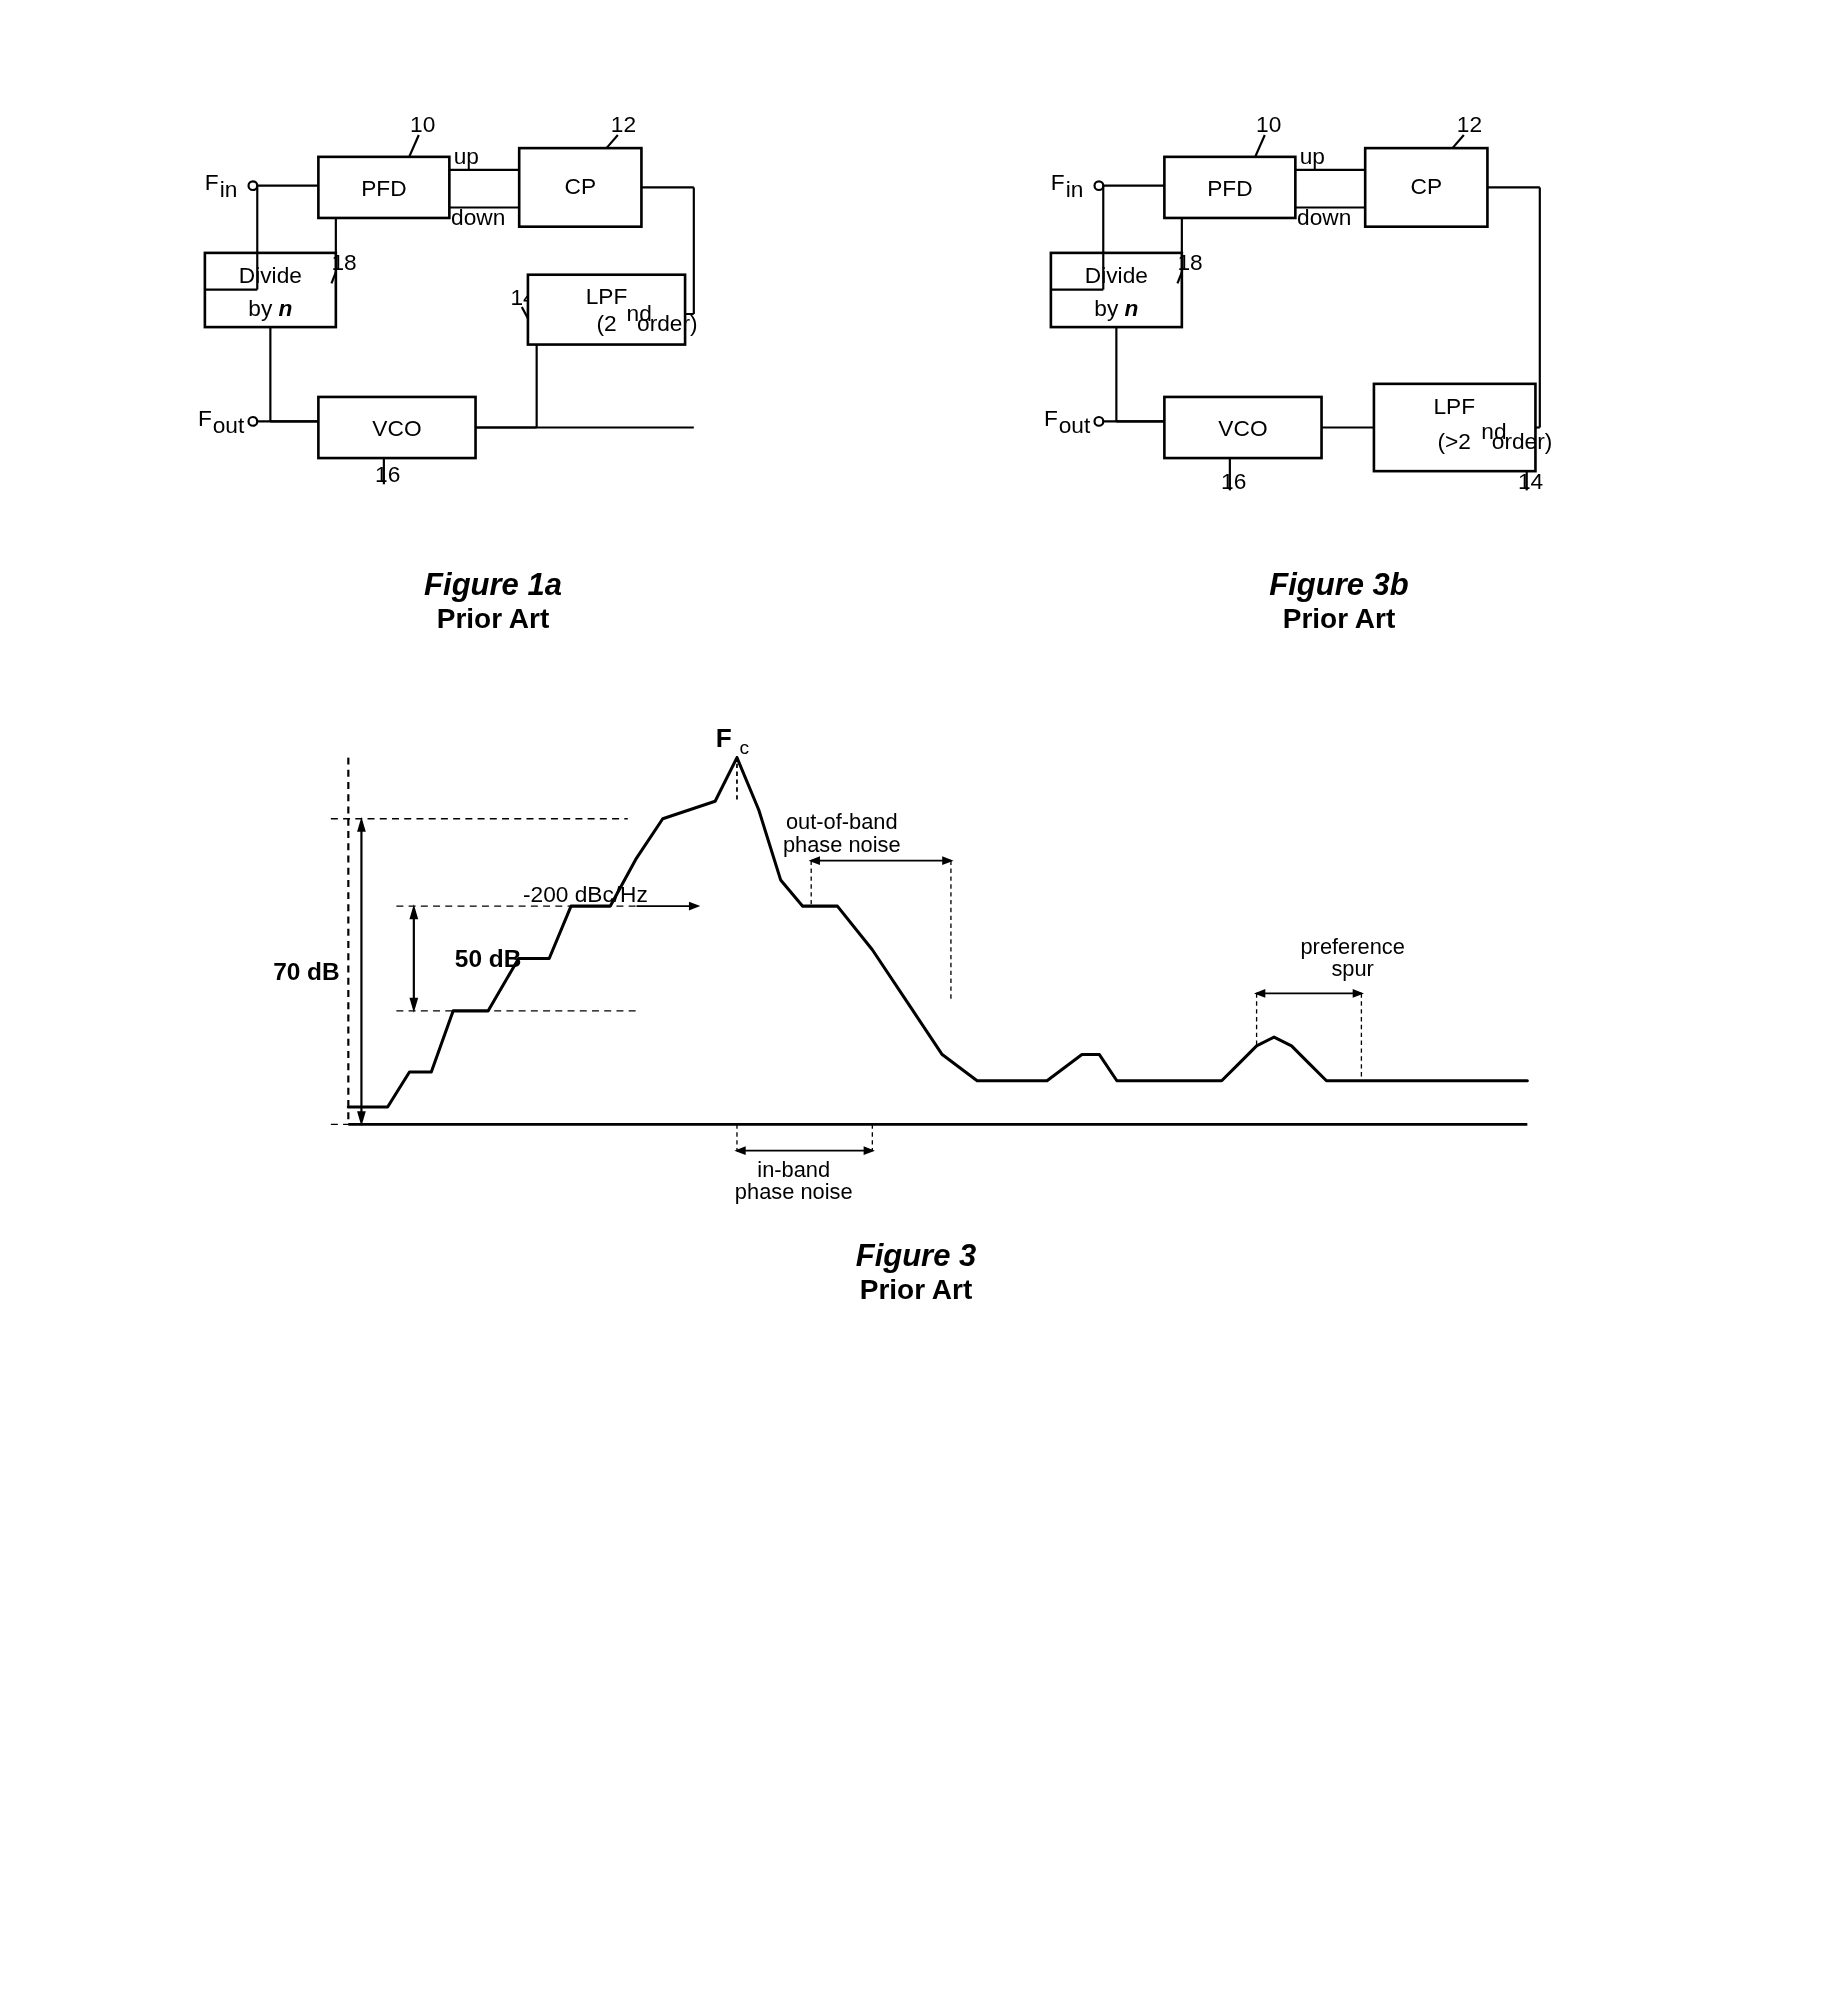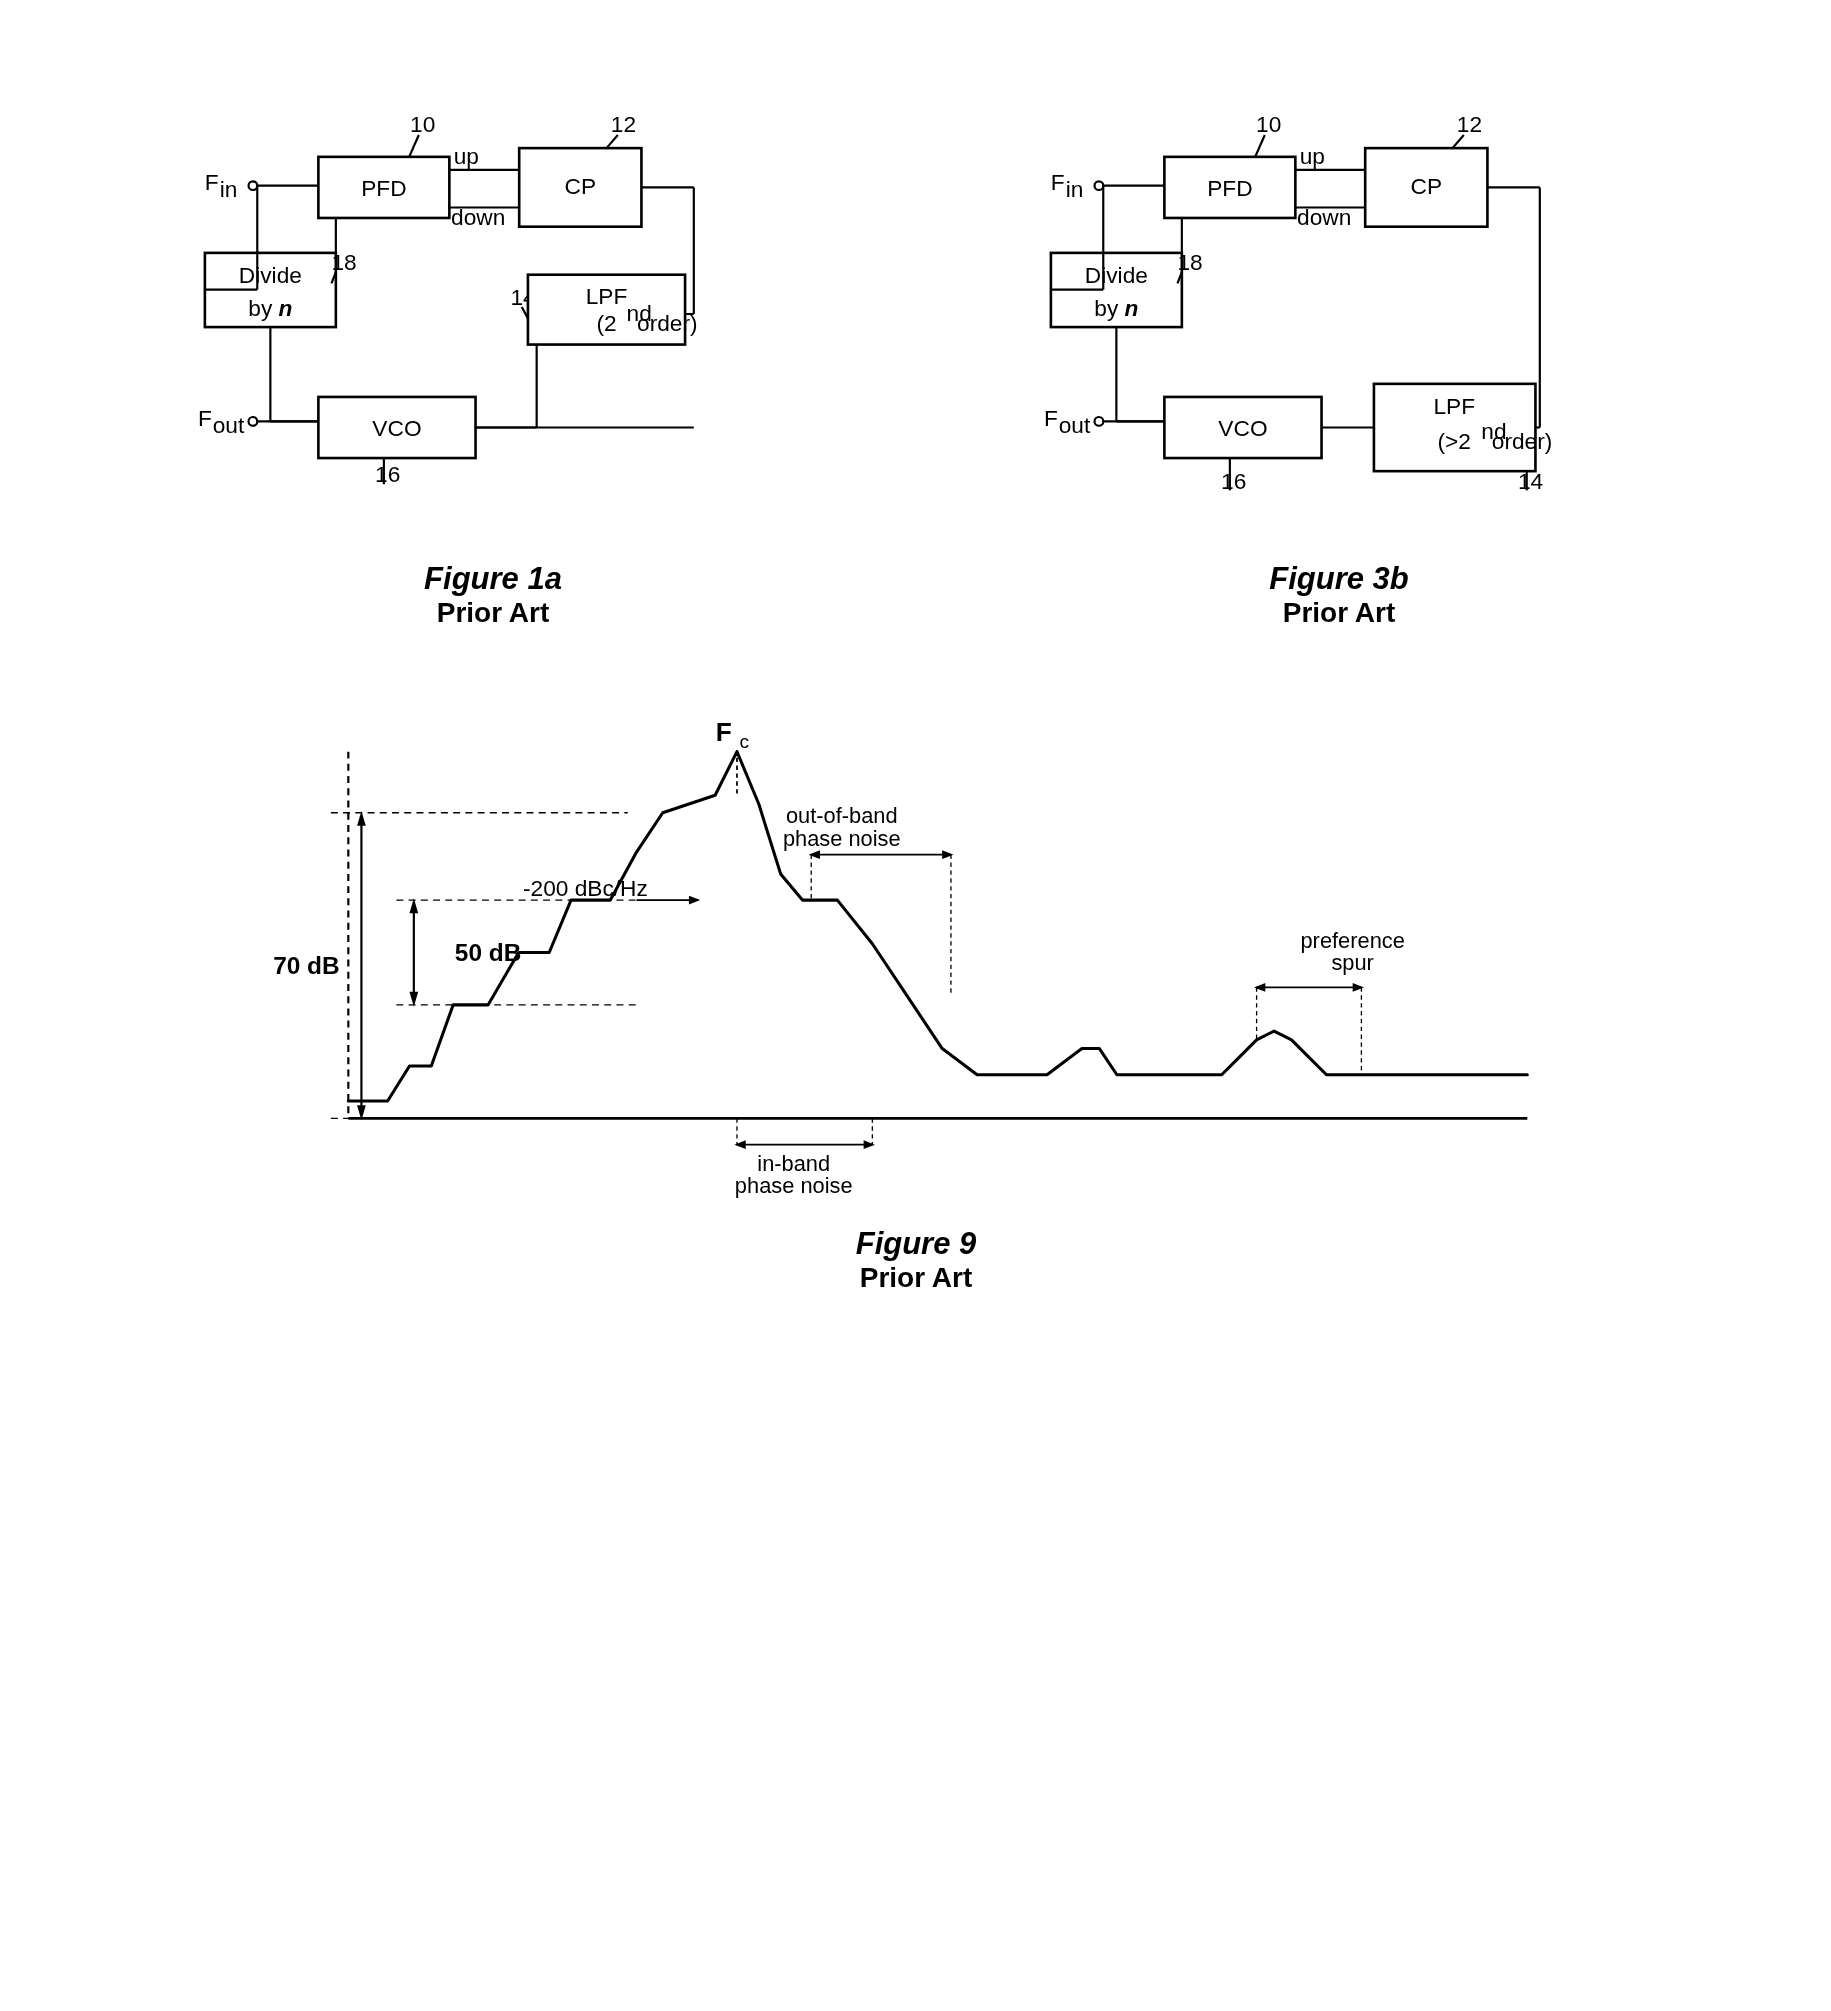--- a/index.html
+++ b/index.html
@@ -29,21 +29,21 @@
       margin-bottom: 52px;
     }
 
     .figure-block {
       display: flex;
       flex-direction: column;
       align-items: center;
     }
 
     .fig-caption {
-      margin-top: 20px;
+      margin-top: 26px;
       text-align: center;
     }
 
     .fig-caption-title {
       font-size: 31px;
       font-weight: bold;
       font-style: italic;
     }
 
     .fig-caption-subtitle {
@@ -365,20 +365,20 @@
         <polygon points="1263,330 1250,325 1250,335" fill="#000"></polygon>
         <line x1="1140" y1="330" x2="1140" y2="390" stroke="#000" stroke-width="1.5" stroke-dasharray="5,4"></line>
         <line x1="1260" y1="330" x2="1260" y2="430" stroke="#000" stroke-width="1.5" stroke-dasharray="5,4"></line>
         <text x="1250" y="285" font-size="25" text-anchor="middle">preference</text>
         <text x="1250" y="310" font-size="25" text-anchor="middle">spur</text>
 
       </svg>
     </div>
 
     <div class="fig-caption">
-      <div class="fig-caption-title">Figure 9</div>
+      <div class="fig-caption-title">Figure 3</div>
       <div class="fig-caption-subtitle">Prior Art</div>
     </div>
 
   </div>
 
 </div>
 
 
 </body></html>

